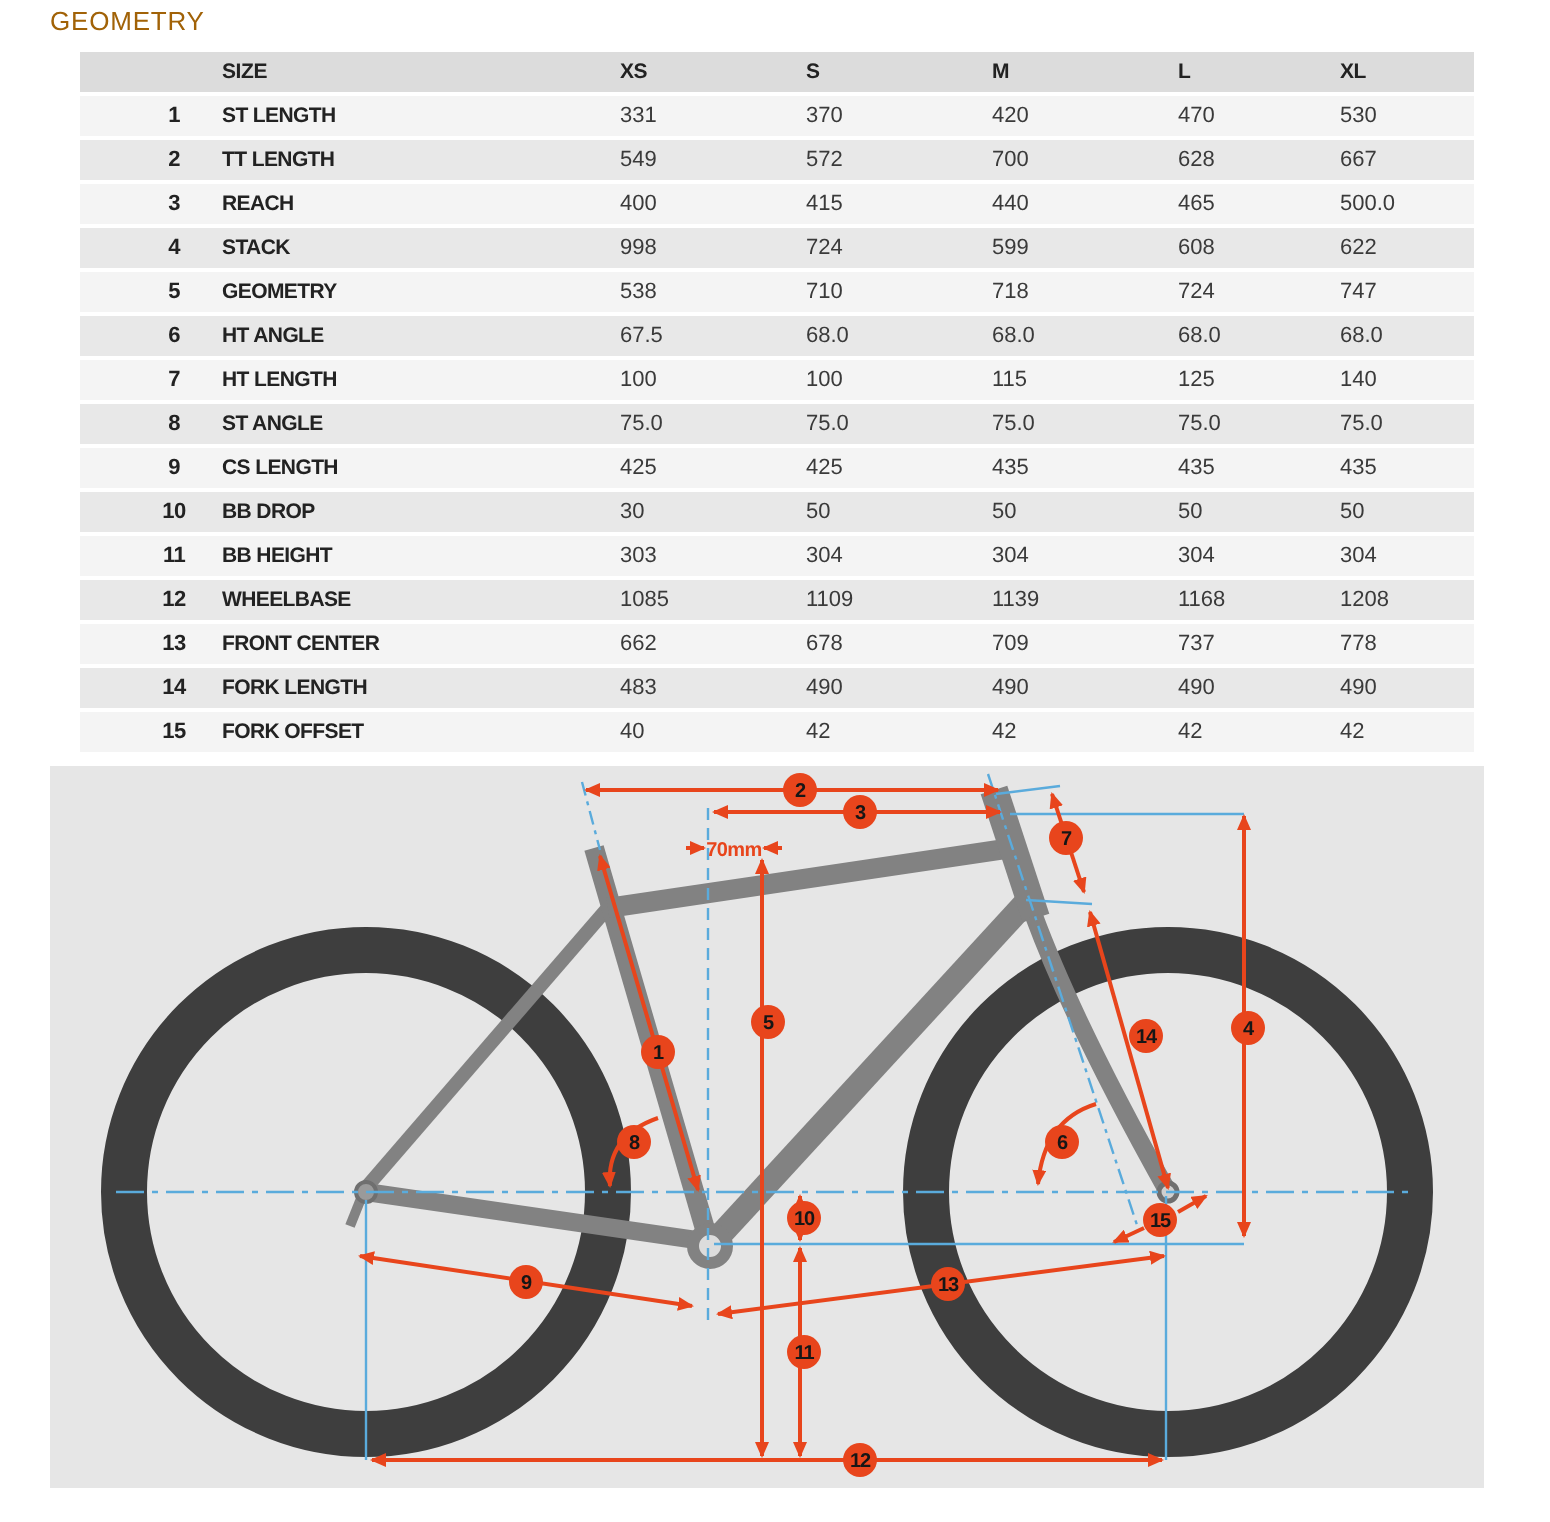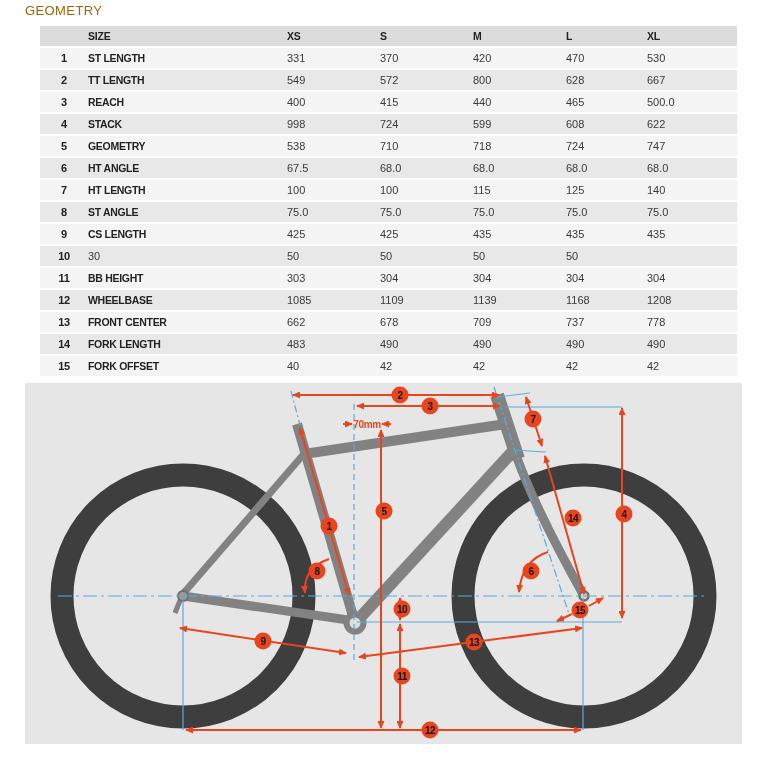--- a/index.html
+++ b/index.html
@@ -1,19 +1,19 @@
 <!DOCTYPE html>
 <html><head>
 <meta charset="utf-8">
 <style>
   html,body{margin:0;padding:0;background:#fff;}
   body{width:775px;height:761px;position:relative;font-family:"Liberation Sans",sans-serif;overflow:hidden;}
   .page-title{position:absolute;left:25px;top:3px;font-size:13px;letter-spacing:.4px;color:#a16207;font-weight:400;}
   .geo-table{position:absolute;left:40px;top:26px;width:697px;}
-  .grow{display:grid;grid-template-columns:48px 199px 93px 93px 93px 81px 90px;height:20px;line-height:20px;border-bottom:2px solid #fff;}
+  .grow{display:grid;grid-template-columns:48px 199px 93px 93px 93px 81px 90px;height:20px;line-height:20px;border-bottom:2px solid #fff;padding-left:23px;}
   .grow.header{background:#dcdcdc;}
   #rows .grow:nth-child(odd){background:#f4f4f4;}
   #rows .grow:nth-child(even){background:#e8e8e8;}
   .c{white-space:nowrap;overflow:hidden;font-size:11px;color:#3a3a3a;}
   .c.num{text-align:center;font-weight:700;color:#222;letter-spacing:-.3px;}
   .c.label{font-weight:700;color:#222;letter-spacing:-.3px;font-size:10.5px;}
   .c.hdr{font-weight:700;color:#222;letter-spacing:-.2px;font-size:10.5px;}
   svg{position:absolute;left:0;top:0;}
   .dim{stroke:#e8451c;stroke-width:2;fill:none;}
   .ref{stroke:#5aabdc;stroke-width:1.2;fill:none;}
@@ -44,21 +44,21 @@
         <div class="c val">370</div>
         <div class="c val">420</div>
         <div class="c val">470</div>
         <div class="c val">530</div>
       </div>
       <div class="grow">
         <div class="c num">2</div>
         <div class="c label">TT LENGTH</div>
         <div class="c val">549</div>
         <div class="c val">572</div>
-        <div class="c val">800</div>
+        <div class="c val">700</div>
         <div class="c val">628</div>
         <div class="c val">667</div>
       </div>
       <div class="grow">
         <div class="c num">3</div>
         <div class="c label">REACH</div>
         <div class="c val">400</div>
         <div class="c val">415</div>
         <div class="c val">440</div>
         <div class="c val">465</div>
@@ -113,20 +113,21 @@
         <div class="c num">9</div>
         <div class="c label">CS LENGTH</div>
         <div class="c val">425</div>
         <div class="c val">425</div>
         <div class="c val">435</div>
         <div class="c val">435</div>
         <div class="c val">435</div>
       </div>
       <div class="grow">
         <div class="c num">10</div>
+        <div class="c label">BB DROP</div>
         <div class="c val">30</div>
         <div class="c val">50</div>
         <div class="c val">50</div>
         <div class="c val">50</div>
         <div class="c val">50</div>
       </div>
       <div class="grow">
         <div class="c num">11</div>
         <div class="c label">BB HEIGHT</div>
         <div class="c val">303</div>

